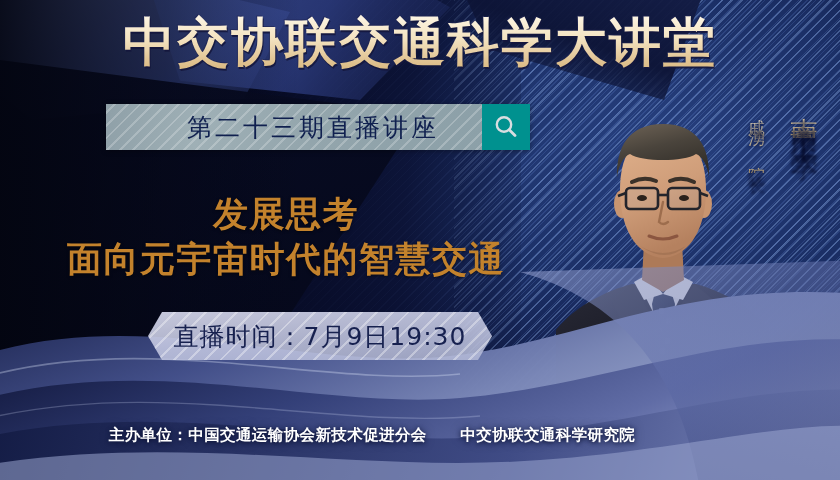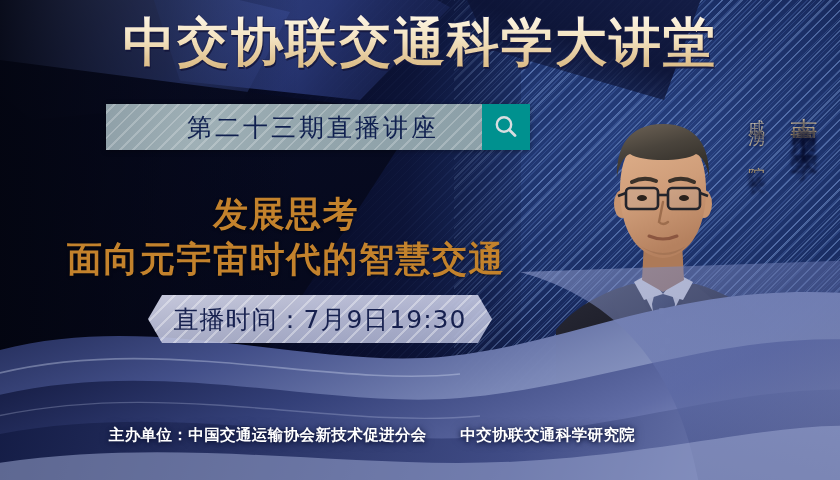--- a/index.html
+++ b/index.html
@@ -163,21 +163,21 @@
     font-weight: bold;
     line-height: 1.28;
     letter-spacing: 1.5px;
     color: #c3822c;
     font-family: "DejaVu Sans", "Liberation Sans", sans-serif;
     text-shadow: 0 1px 3px rgba(0,0,0,0.55);
   }
 
   
   .time-badge {
-    position: absolute; left: 148px; top: 295px;
+    position: absolute; left: 148px; top: 312px;
     width: 344px; height: 48px;
     background: linear-gradient(175deg, rgba(214,216,236,0.92) 0%, rgba(196,200,226,0.88) 50%, rgba(178,184,214,0.86) 100%);
     clip-path: polygon(14px 0, calc(100% - 14px) 0, 100% 50%, calc(100% - 14px) 100%, 14px 100%, 0 50%);
     display: flex; align-items: center; justify-content: center;
     overflow: hidden;
   }
   .time-badge::after {
     content: "";
     position: absolute; inset: 0;
     background-image: repeating-linear-gradient(

